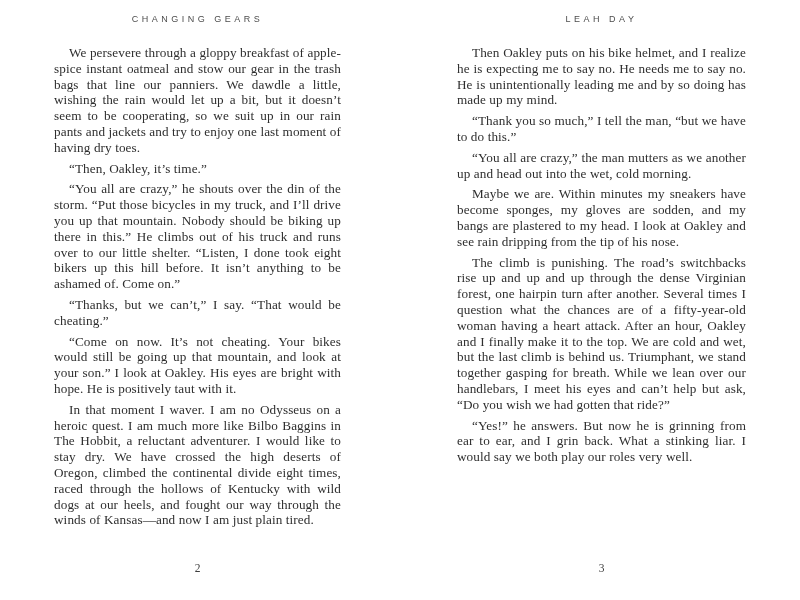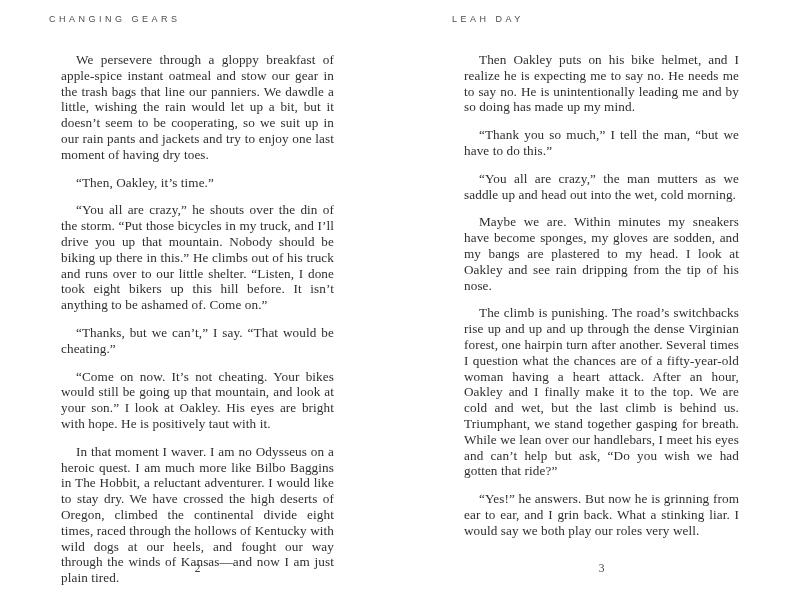--- a/index.html
+++ b/index.html
@@ -26,40 +26,40 @@
   }
   .page-right {
     left: 452px;
     width: 299px;
   }
   .running-head {
     position: absolute;
     top: 14px;
     left: 0;
     right: 0;
-    text-align: left;
+    text-align: center;
     font-family: "Liberation Sans", sans-serif;
     font-size: 9px;
     font-weight: 400;
     letter-spacing: 3.5px;
     color: #4d4d4d;
     white-space: nowrap;
   }
   .page-body {
     position: absolute;
     top: 40px;
     left: 0;
     right: 0;
     font-size: 13.2px;
     line-height: 15.8px;
     text-align: justify;
     letter-spacing: 0.1px;
   }
   .page-body p {
-    margin: 12px;
+    margin: 5px;
     padding: 0;
     text-indent: 15px;
     font-family: Liberation Serif, serif;
   }
   .folio {
     position: absolute;
     top: 562px;
     left: 0;
     right: 0;
     text-align: center;
@@ -84,21 +84,21 @@
 
     </div>
     <div class="folio">2</div>
   </div>
 
   <div class="page page-right">
     <div class="running-head">LEAH DAY</div>
     <div class="page-body">
       <p>Then Oakley puts on his bike helmet, and I realize he is expecting me to say no. He needs me to say no. He is unintentionally leading me and by so doing has made up my mind.</p>
       <p>“Thank you so much,” I tell the man, “but we have to do this.”</p>
-      <p>“You all are crazy,” the man mutters as we saddle up and head out into the wet, cold morning.</p>
+      <p>“You all are crazy,” the man mutters as we another up and head out into the wet, cold morning.</p>
       <p>Maybe we are. Within minutes my sneakers have become sponges, my gloves are sodden, and my bangs are plastered to my head. I look at Oakley and see rain dripping from the tip of his nose.</p>
       <p>The climb is punishing. The road’s switchbacks rise up and up and up through the dense Virginian forest, one hairpin turn after another. Several times I question what the chances are of a fifty-year-old woman having a heart attack. After an hour, Oakley and I finally make it to the top. We are cold and wet, but the last climb is behind us. Triumphant, we stand together gasping for breath. While we lean over our handlebars, I meet his eyes and can’t help but ask, “Do you wish we had gotten that ride?”</p>
       <p>“Yes!” he answers. But now he is grinning from ear to ear, and I grin back. What a stinking liar. I would say we both play our roles very well.</p>
     </div>
     <div class="folio">3</div>
   </div>
 
 </div>
 
 </body></html>

